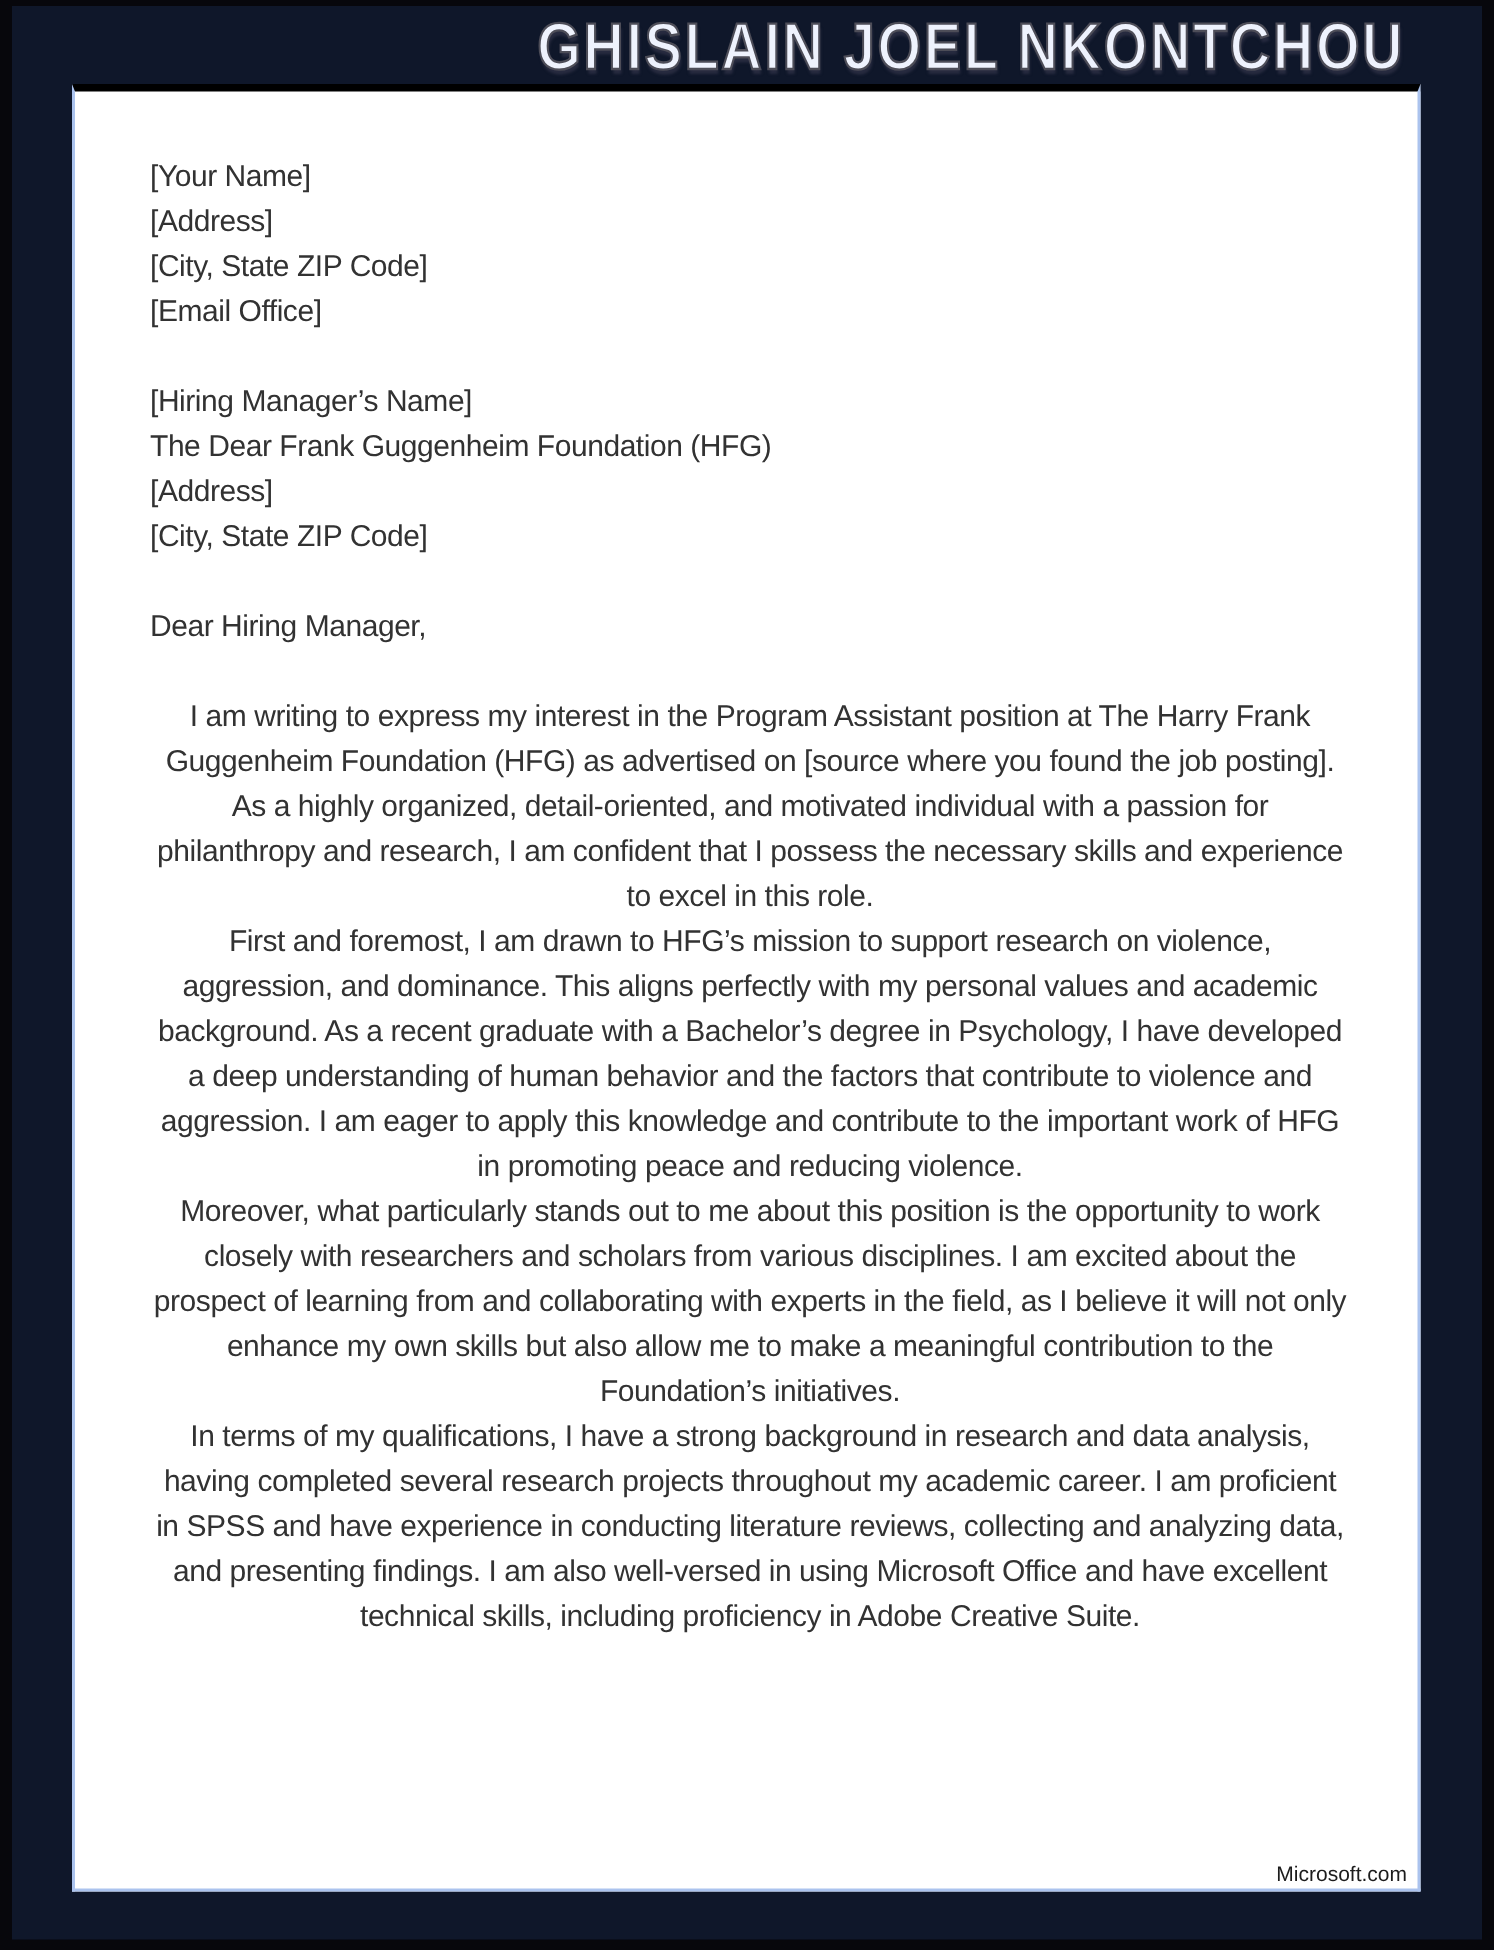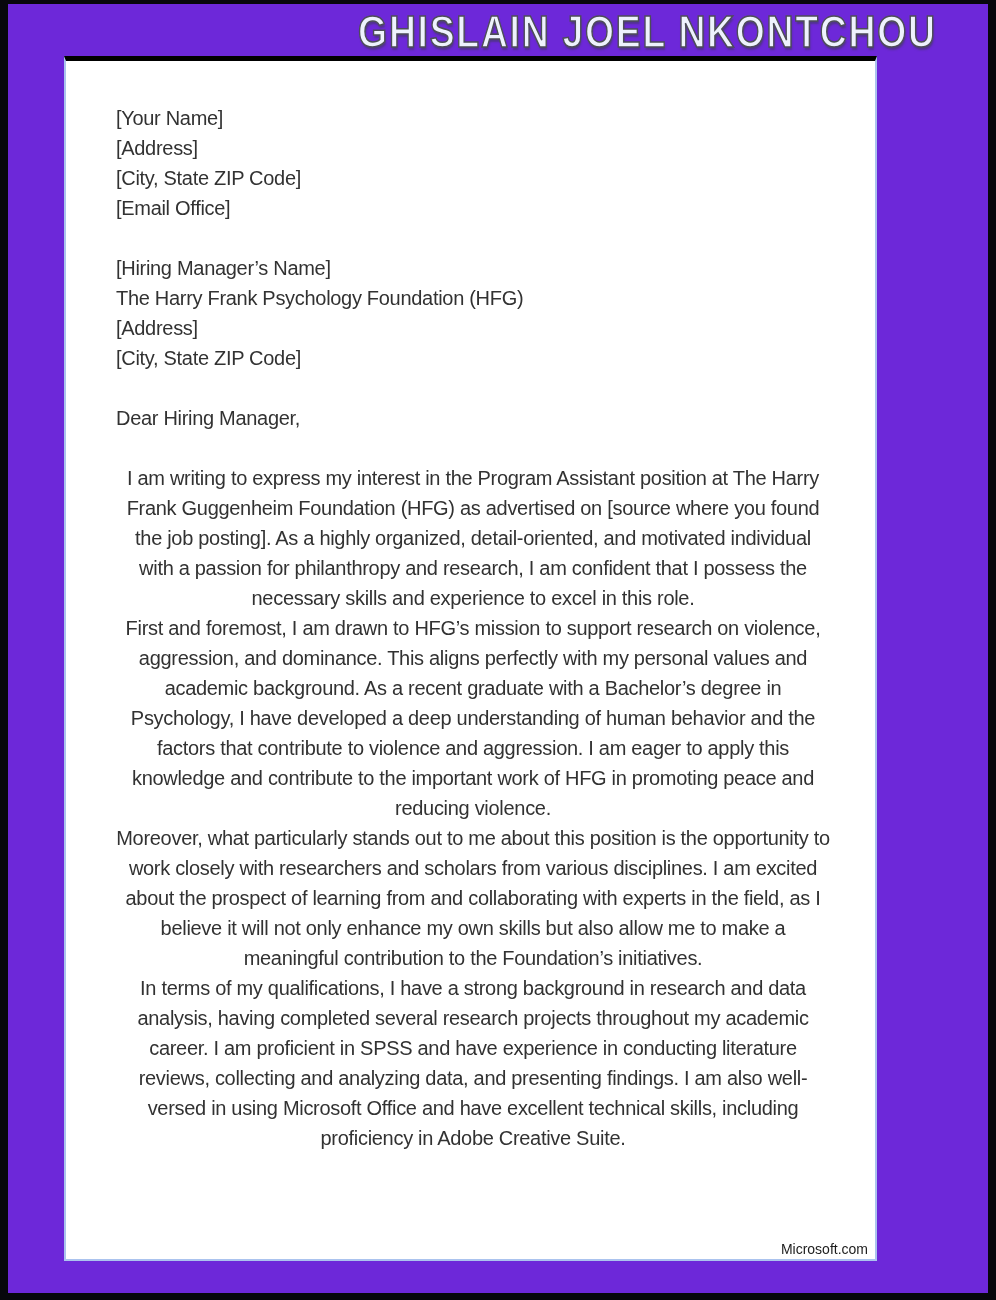--- a/index.html
+++ b/index.html
@@ -2,21 +2,21 @@
 <html><head>
 <meta charset="utf-8">
 <style>
   html, body { margin: 0; padding: 0; background: #ffffff; }
 
   .frame {
     position: relative;
     width: 996px;
     height: 1300px;
     box-sizing: border-box;
-    background: #6d28d9;
+    background: #0f172a;
     border: 8px solid #07070c;
     border-top-width: 4px;
     border-bottom-width: 7px;
     overflow: hidden;
     font-family: "Liberation Sans", sans-serif;
   }
 
   
   .header-name {
     position: absolute;
@@ -30,23 +30,23 @@
     color: #eef2fd;
     -webkit-text-stroke: 1.6px #4d4d58;
     text-shadow: 1px 3px 2px rgba(60,60,82,0.55);
     transform: scaleX(0.85);
     transform-origin: 100% 50%;
   }
 
   
   .letter-page {
     position: absolute;
-    left: 56px;           
+    left: 40px;           
     top: 52px;            
-    width: 813px;
+    width: 899px;
     height: 1205px;
     box-sizing: border-box;
     background: #ffffff;
     border-top: 5px solid #000000;
     border-left: 2px solid #abc3ee;
     border-right: 2px solid #abc3ee;
     border-bottom: 2px solid #abc3ee;
   }
 
   .letter-content {
@@ -89,21 +89,21 @@
 
       <div class="block">
         <p>[Your Name]</p>
         <p>[Address]</p>
         <p>[City, State ZIP Code]</p>
         <p>[Email Office]</p>
       </div>
 
       <div class="block">
         <p>[Hiring Manager’s Name]</p>
-        <p>The Harry Frank Psychology Foundation (HFG)</p>
+        <p>The Dear Frank Guggenheim Foundation (HFG)</p>
         <p>[Address]</p>
         <p>[City, State ZIP Code]</p>
       </div>
 
       <div class="block">
         <p>Dear Hiring Manager,</p>
       </div>
 
       <p class="para">I am writing to express my interest in the Program Assistant position at The Harry Frank Guggenheim Foundation (HFG) as advertised on [source where you found the job posting]. As a highly organized, detail-oriented, and motivated individual with a passion for philanthropy and research, I am confident that I possess the necessary skills and experience to excel in this role.</p>
       <p class="para">First and foremost, I am drawn to HFG’s mission to support research on violence, aggression, and dominance. This aligns perfectly with my personal values and academic background. As a recent graduate with a Bachelor’s degree in Psychology, I have developed a deep understanding of human behavior and the factors that contribute to violence and aggression. I am eager to apply this knowledge and contribute to the important work of HFG in promoting peace and reducing violence.</p>

